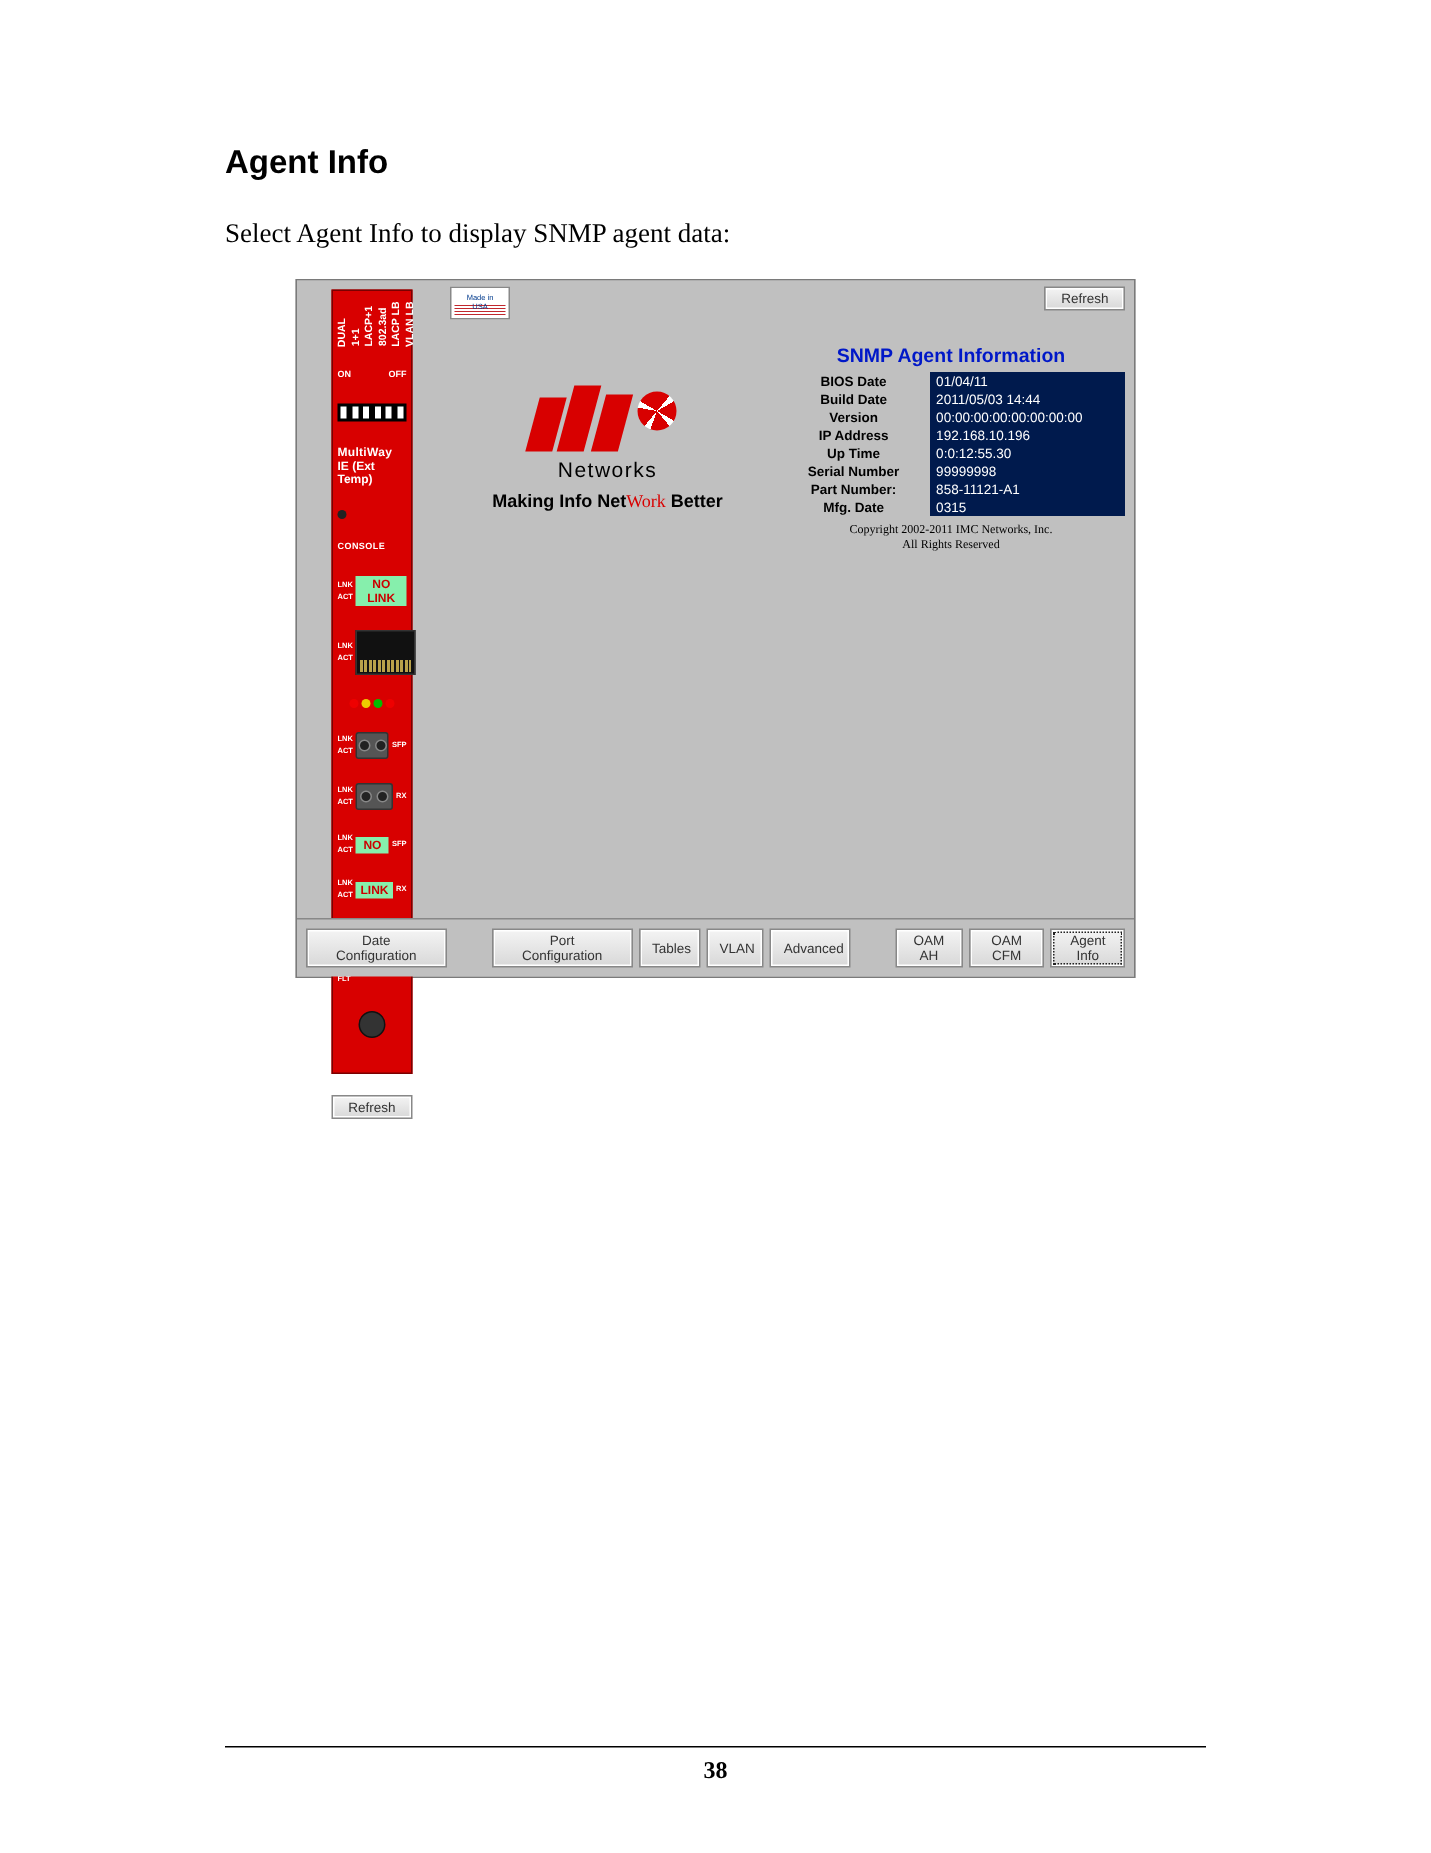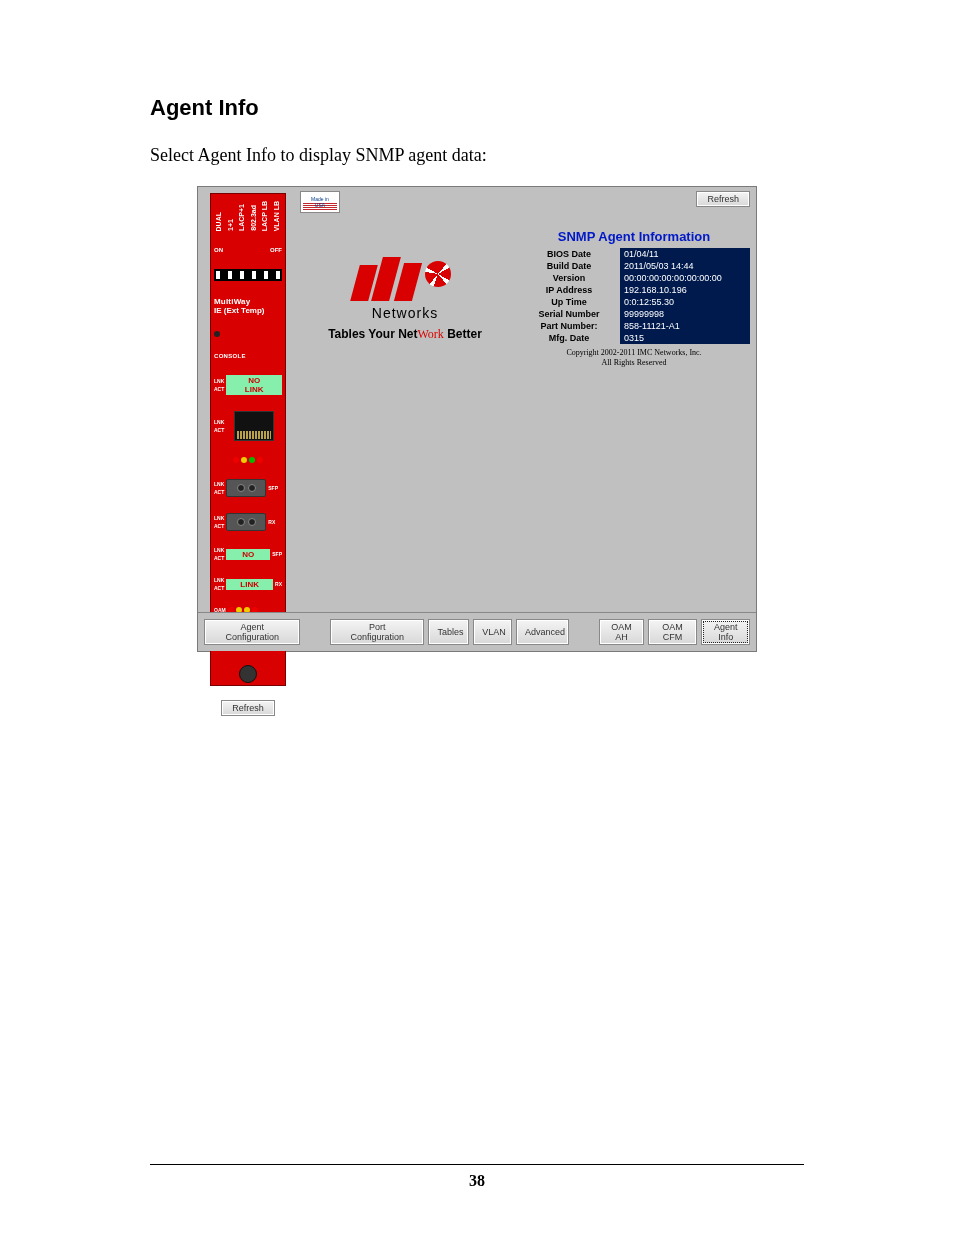--- a/index.html
+++ b/index.html
@@ -40,28 +40,28 @@
   .sidebar {
     width: 100px;
     background: #c0c0c0;
     display: flex;
     flex-direction: column;
     align-items: center;
     padding: 6px 4px 6px 4px;
     gap: 4px;
   }
   .card {
-    width: 76px;
+    width: 54px;
     background: #d80000;
     border: 1px solid #7a0000;
     color: #fff;
     font-family: Arial, sans-serif;
     font-size: 7px;
     font-weight: bold;
-    padding: 3px 3px 0 3px;
+    padding: 3px 3px 21px 3px;
     display: flex;
     flex-direction: column;
     gap: 16px;
   }
   .card .vlabels {
     display: flex;
     justify-content: space-around;
     align-items: flex-end;
     height: 34px;
     gap: 1px;
@@ -327,21 +327,21 @@
             <div class="imc-logo">
               <div class="imc-bars">
                 <div class="bar b1"></div>
                   <div class="bar b2"></div>
                   <div class="bar b3"></div>
                   <div class="fan"></div>
               </div>
               <div class="logo-text">Networks</div>
             </div>
             <div class="tagline">
-              <span>Tables Your Net</span><span class="script">Work</span><span> Better</span>
+              <span>Making Info Net</span><span class="script">Work</span><span> Better</span>
             </div>
           </div>
 
           <div class="info-panel">
             <div class="info-title">SNMP Agent Information</div>
             <table class="info-table">
               <tbody>
                   <tr>
                     <td class="lbl">BIOS Date</td>
                     <td class="val">01/04/11</td>
@@ -379,21 +379,21 @@
             <div class="copyright">
               <span>Copyright 2002-2011 IMC Networks, Inc.</span><br>
               <span>All Rights Reserved</span>
             </div>
           </div>
         </div>
       </div>
     </div>
 
     <div class="bottom-bar">
-      <button class="btn btn-wide">Agent Configuration</button>
+      <button class="btn btn-wide">Date Configuration</button>
       <div class="btn-group">
         <button class="btn btn-wide">Port Configuration</button>
         <button class="btn">Tables</button>
         <button class="btn">VLAN</button>
         <button class="btn">Advanced</button>
       </div>
       <div class="btn-group">
         <button class="btn">OAM AH</button>
         <button class="btn">OAM CFM</button>
         <button class="btn selected">Agent Info</button>

